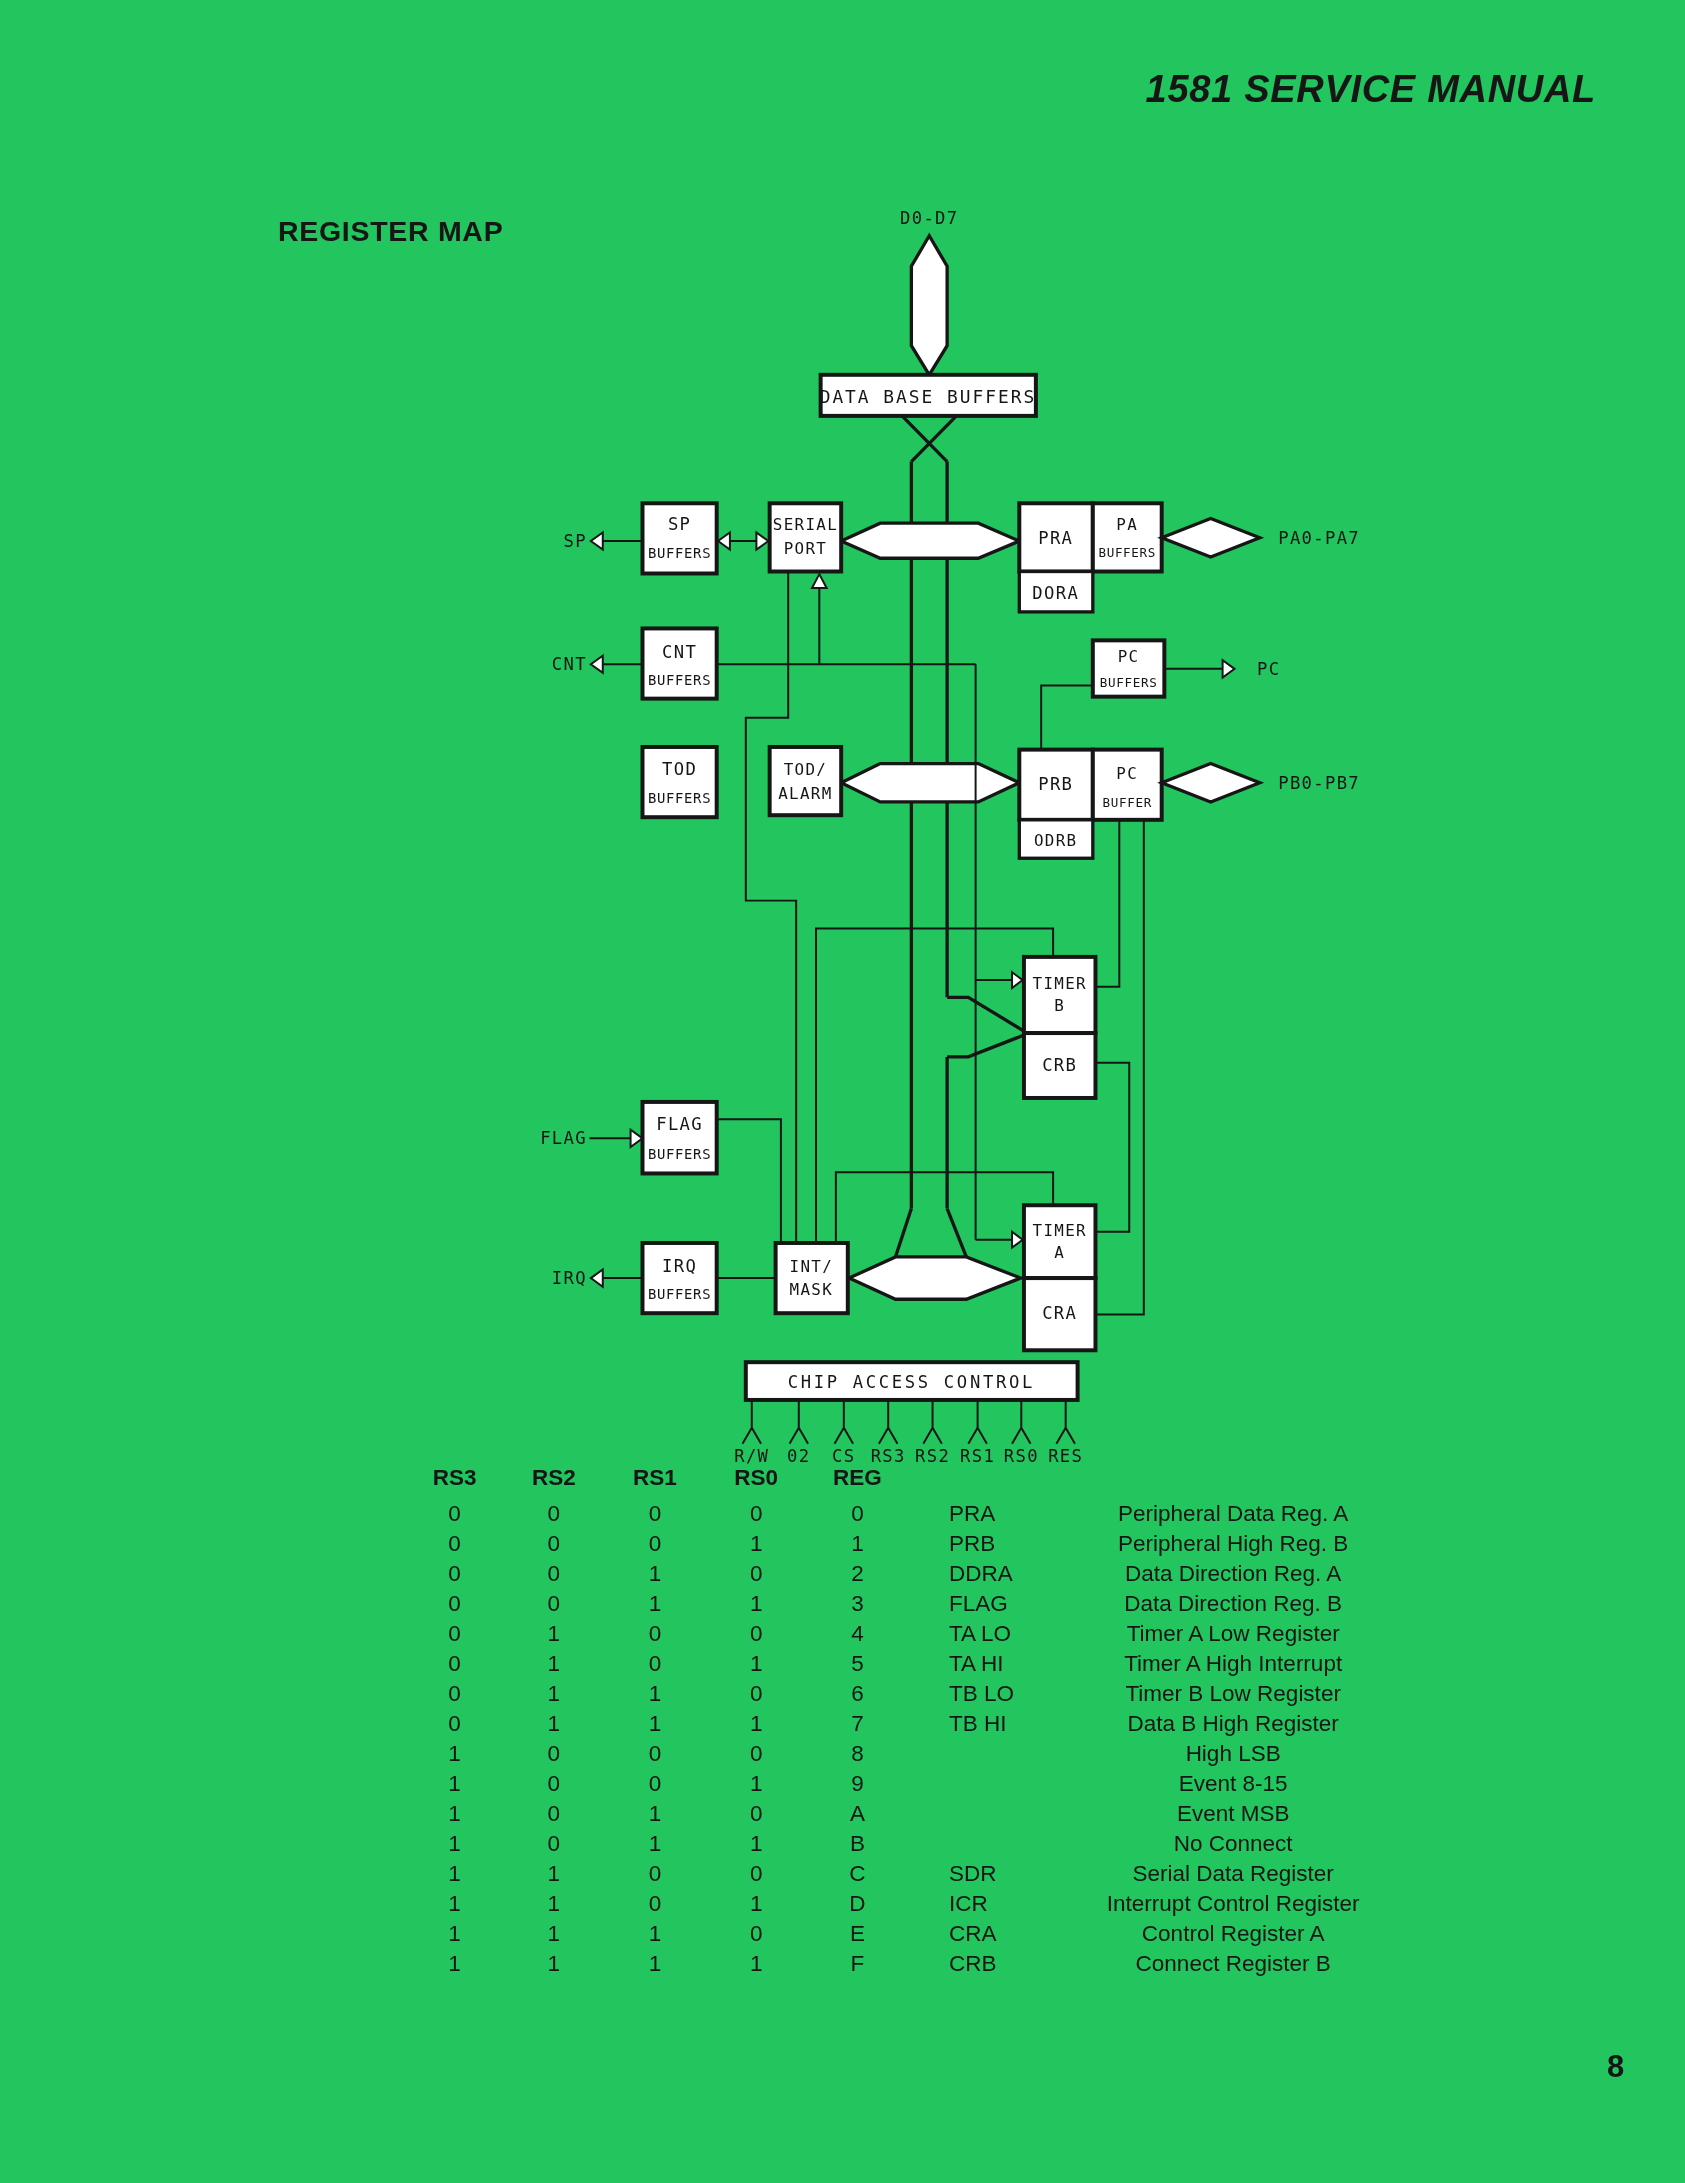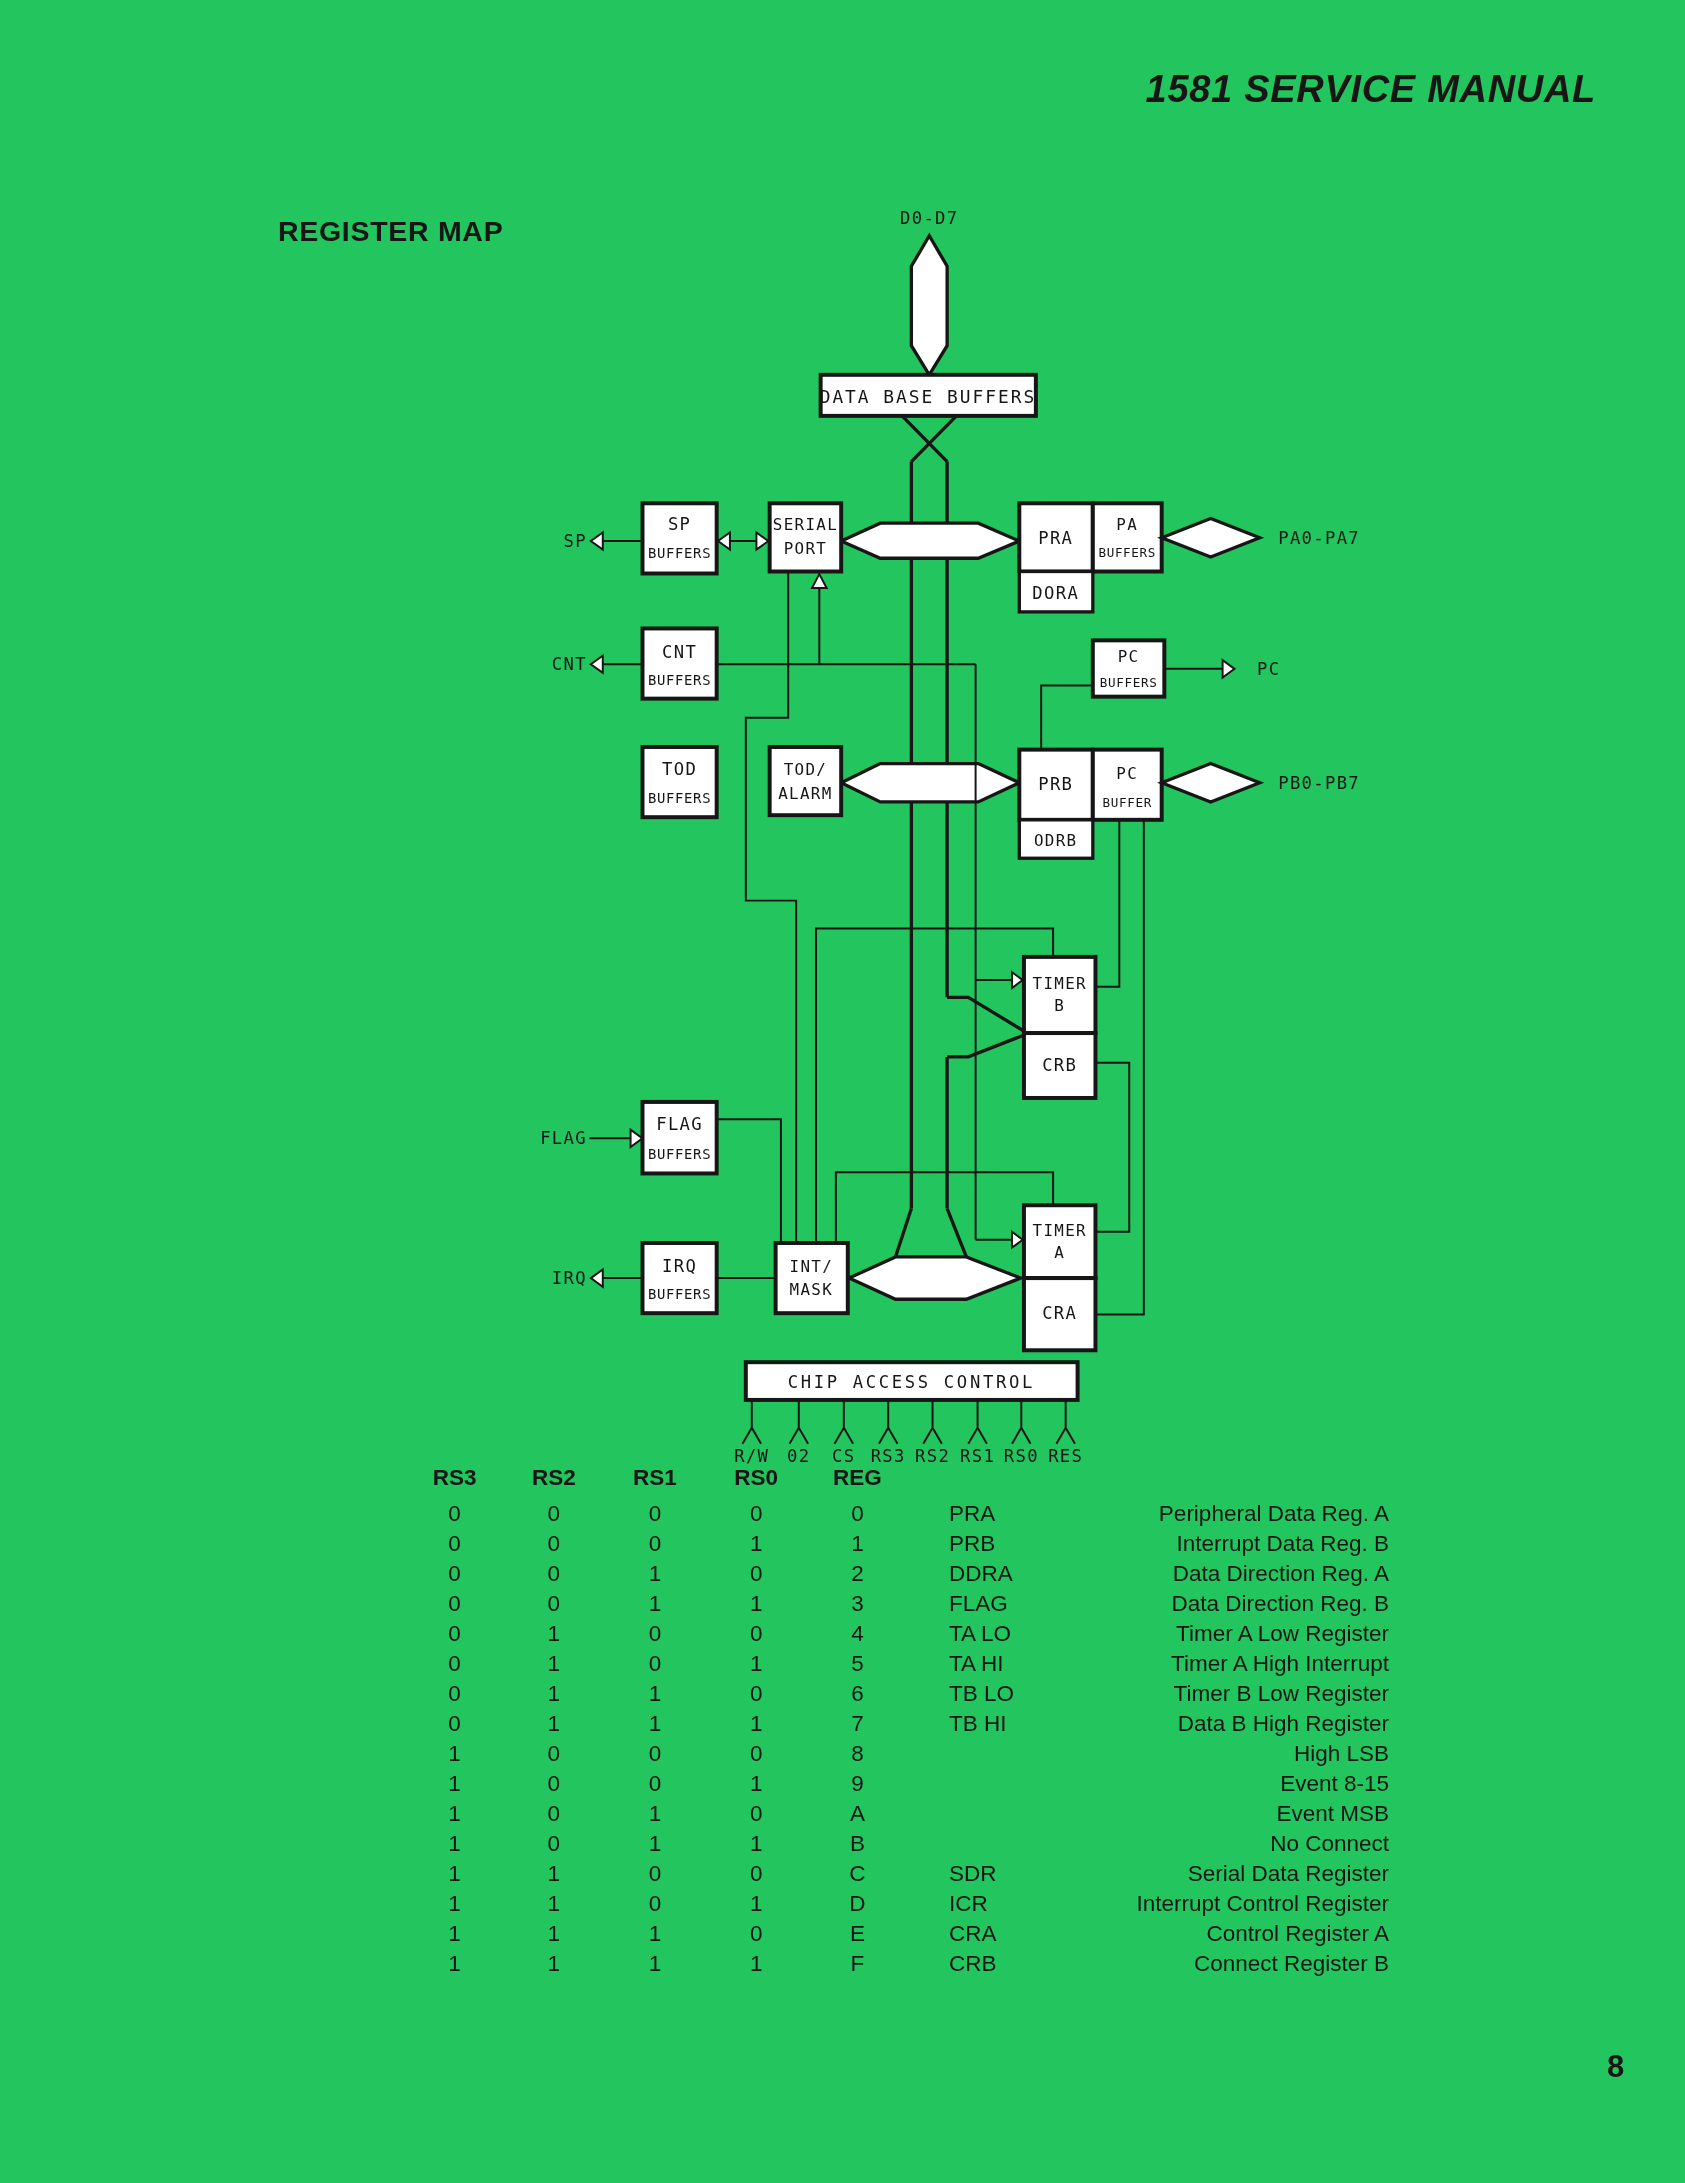--- a/index.html
+++ b/index.html
@@ -24,21 +24,21 @@
   .t19{font-size:19px;letter-spacing:1px;text-anchor:middle;}
   .ts{text-anchor:start;}
   .te{text-anchor:end;}
   .regtable{position:absolute;left:397px;top:1465px;width:994px;}
   .regtable table{border-collapse:collapse;table-layout:fixed;width:992px;}
   .regtable td,.regtable th{font-family:"Liberation Sans",sans-serif;font-size:22.5px;color:#161616;
       height:30px;padding:0;vertical-align:middle;white-space:nowrap;}
   .regtable th{font-weight:700;text-align:center;}
   .regtable td.c{text-align:center;}
   .regtable td.n{text-align:left;padding-left:32px;}
-  .regtable td.d{text-align:right;}
+  .regtable td.d{text-align:center;}
   .regtable tr.gap td, .regtable tr.gap th{height:34px;vertical-align:top;}
 </style>
 </head>
 <body>
 
 <div class="page">
 
   <div class="title">1581 SERVICE MANUAL</div>
   <div class="heading">REGISTER MAP</div>
 
@@ -222,21 +222,21 @@
             <td class="d">Peripheral Data Reg. A</td>
           </tr>
 
           <tr>
             <td class="c">0</td>
             <td class="c">0</td>
             <td class="c">0</td>
             <td class="c">1</td>
             <td class="c">1</td>
             <td class="n">PRB</td>
-            <td class="d">Interrupt Data Reg. B</td>
+            <td class="d">Peripheral High Reg. B</td>
           </tr>
 
           <tr>
             <td class="c">0</td>
             <td class="c">0</td>
             <td class="c">1</td>
             <td class="c">0</td>
             <td class="c">2</td>
             <td class="n">DDRA</td>
             <td class="d">Data Direction Reg. A</td>

